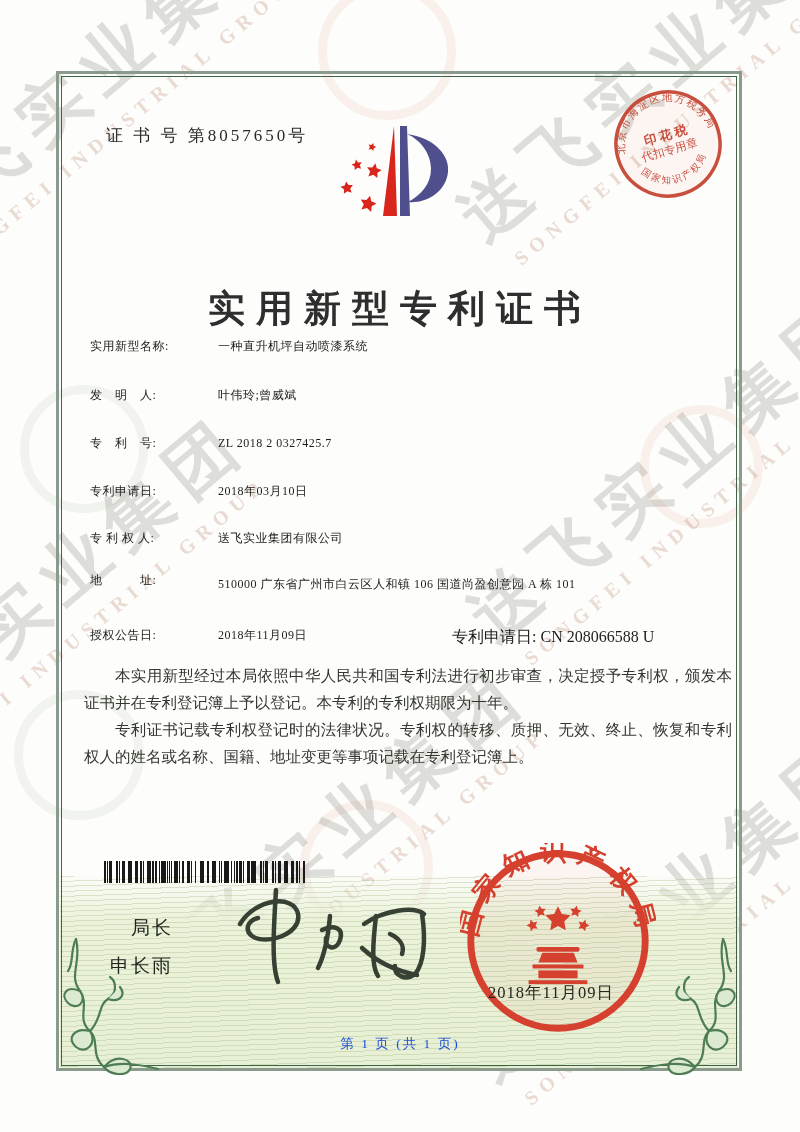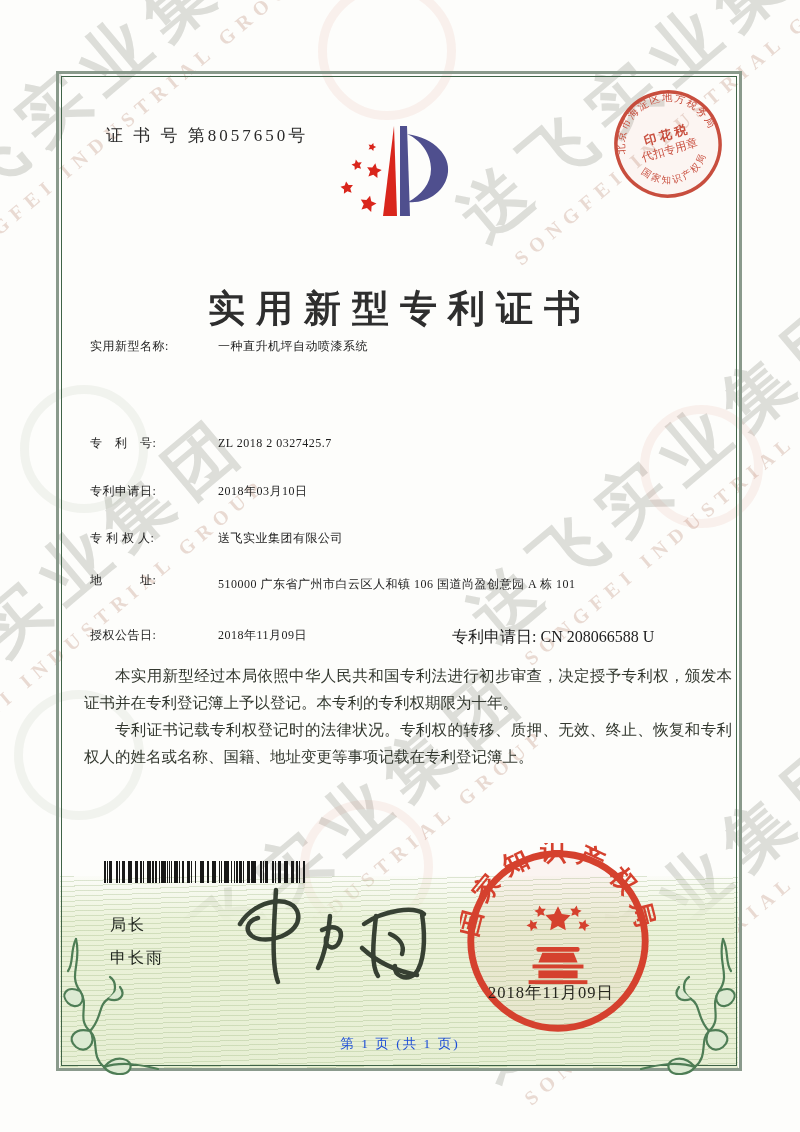--- a/index.html
+++ b/index.html
@@ -38,21 +38,21 @@
   .row .val{margin-left:6px;}
   .row-address .val{display:inline-block;vertical-align:top;white-space:normal;width:505px;line-height:25px;}
   .grant-no{position:absolute;left:452px;font-size:16px;color:#1d1d1d;white-space:nowrap;}
   .body-text{position:absolute;left:84px;top:662px;width:648px;color:#33382f;}
   .body-text p{margin:0;text-indent:2em;font-size:15.5px;line-height:27px;text-align:justify;}
   .barcode{position:absolute;left:104px;top:861px;width:201px;height:22px;z-index:4;
     background:
       repeating-linear-gradient(90deg,#191919 0 2px,transparent 2px 3px,#191919 3px 4px,transparent 4px 7px,#191919 7px 8px,transparent 8px 12px),
       repeating-linear-gradient(90deg,#191919 0 1px,transparent 1px 5px,#191919 5px 8px,transparent 8px 13px);
   }
-  .director{position:absolute;left:110px;top:915px;font-size:16px;color:#20261f;z-index:5;}
+  .director{position:absolute;left:110px;top:915px;font-size:19px;color:#20261f;z-index:5;text-align:right;}
   .director div{margin-bottom:12px;letter-spacing:2px;}
   .signature{position:absolute;left:218px;top:882px;z-index:5;}
   .seal{position:absolute;left:460px;top:843px;z-index:5;}
   .seal-date{position:absolute;left:488px;top:982px;font-size:16.5px;color:#26261f;letter-spacing:1px;z-index:6;white-space:nowrap;}
   .footer-page{position:absolute;left:0;right:0;top:1035px;text-align:center;font-size:13.5px;color:#1d4ed8;letter-spacing:2px;z-index:5;}
   .tax-stamp{position:absolute;left:608px;top:84px;z-index:6;transform:rotate(-16deg);opacity:0.92;}
 </style>
 </head>
 <body>
 
@@ -136,20 +136,23 @@
     <use href="#star" fill="#d9261c" transform="translate(38,92) scale(0.85) rotate(14)"></use>
     <polygon points="64,14 53,104 67,104" fill="#d9261c"></polygon>
     <polygon points="70,14 70,104 80,104 77,14" fill="#4f4f8e"></polygon>
     <path d="M77,22 C106,26 120,45 118,60 C116,80 96,92 78,90 C91,83 101,72 101,57 C101,42 91,28 77,22 Z" fill="#4f4f8e"></path>
   </svg>
 
   <div class="title">实用新型专利证书</div>
 
   <div class="row" style="top:338px;">
     <span class="lbl">实用新型名称:</span><span class="val">一种直升机坪自动喷漆系统</span>
+  </div>
+  <div class="row" style="top:387px;">
+    <span class="lbl">发　明　人:</span><span class="val">叶伟玲;曾威斌</span>
   </div>
   <div class="row" style="top:435px;">
     <span class="lbl">专　利　号:</span><span class="val">ZL 2018 2 0327425.7</span>
   </div>
   <div class="row" style="top:483px;">
     <span class="lbl">专利申请日:</span><span class="val">2018年03月10日</span>
   </div>
   <div class="row" style="top:530px;">
     <span class="lbl">专 利 权 人:</span><span class="val">送飞实业集团有限公司</span>
   </div>

